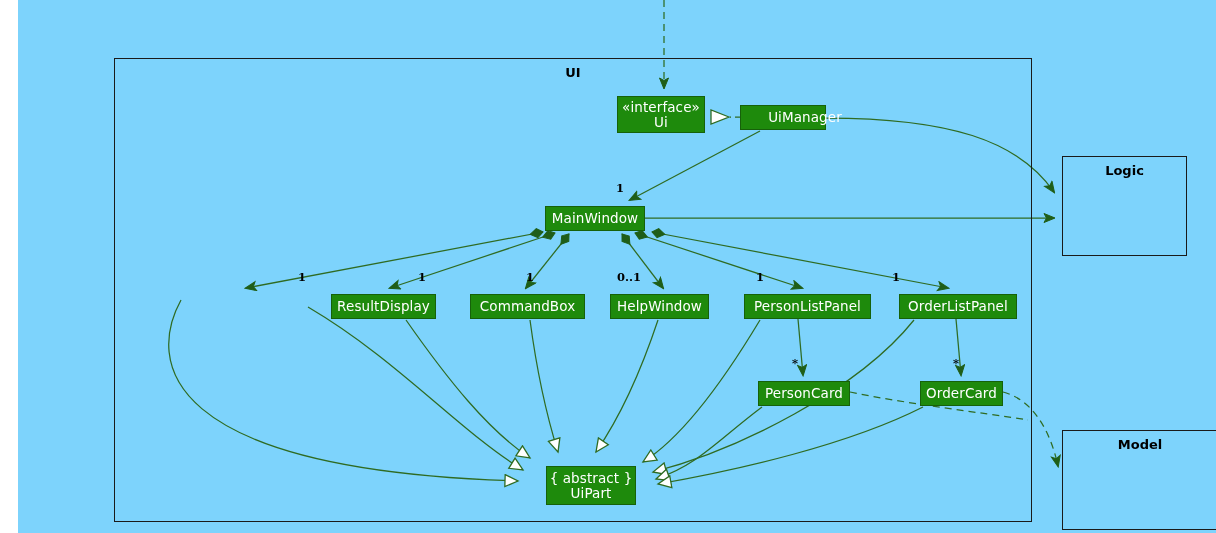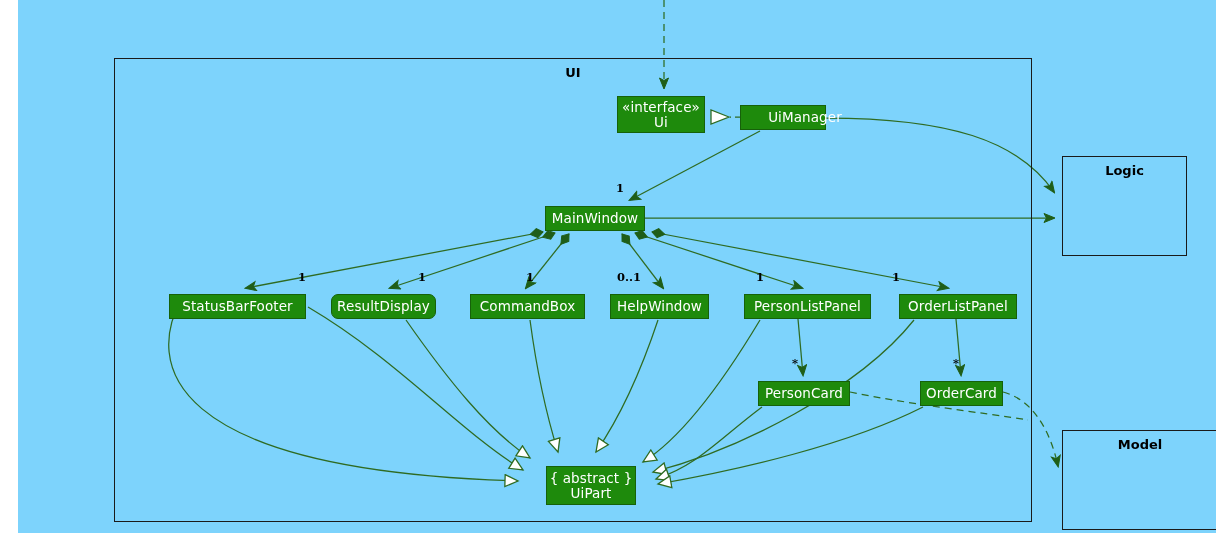--- a/index.html
+++ b/index.html
@@ -193,25 +193,22 @@
   </div>
 
   <div class="node" style="left:722px; top:105px; width:86px; height:25px;padding-left:44px;">
     <span class="l2">UiManager</span>
   </div>
 
   <div class="node" style="left:527px; top:206px; width:100px; height:25px;">
     <span class="l2">MainWindow</span>
   </div>
 
-  <div class="node" style="left:151px; top:294px; width:137px; height:25px;">
-    <span class="l2">StatusBarFooter</span>
-  </div>
-
-  <div class="node" style="left:313px; top:294px; width:105px; height:25px;border-radius:7px;">
+
+  <div class="node" style="left:313px; top:294px; width:105px; height:25px;">
     <span class="l2">ResultDisplay</span>
   </div>
 
   <div class="node" style="left:452px; top:294px; width:115px; height:25px;">
     <span class="l2">CommandBox</span>
   </div>
 
   <div class="node" style="left:592px; top:294px; width:99px; height:25px;">
     <span class="l2">HelpWindow</span>
   </div>

